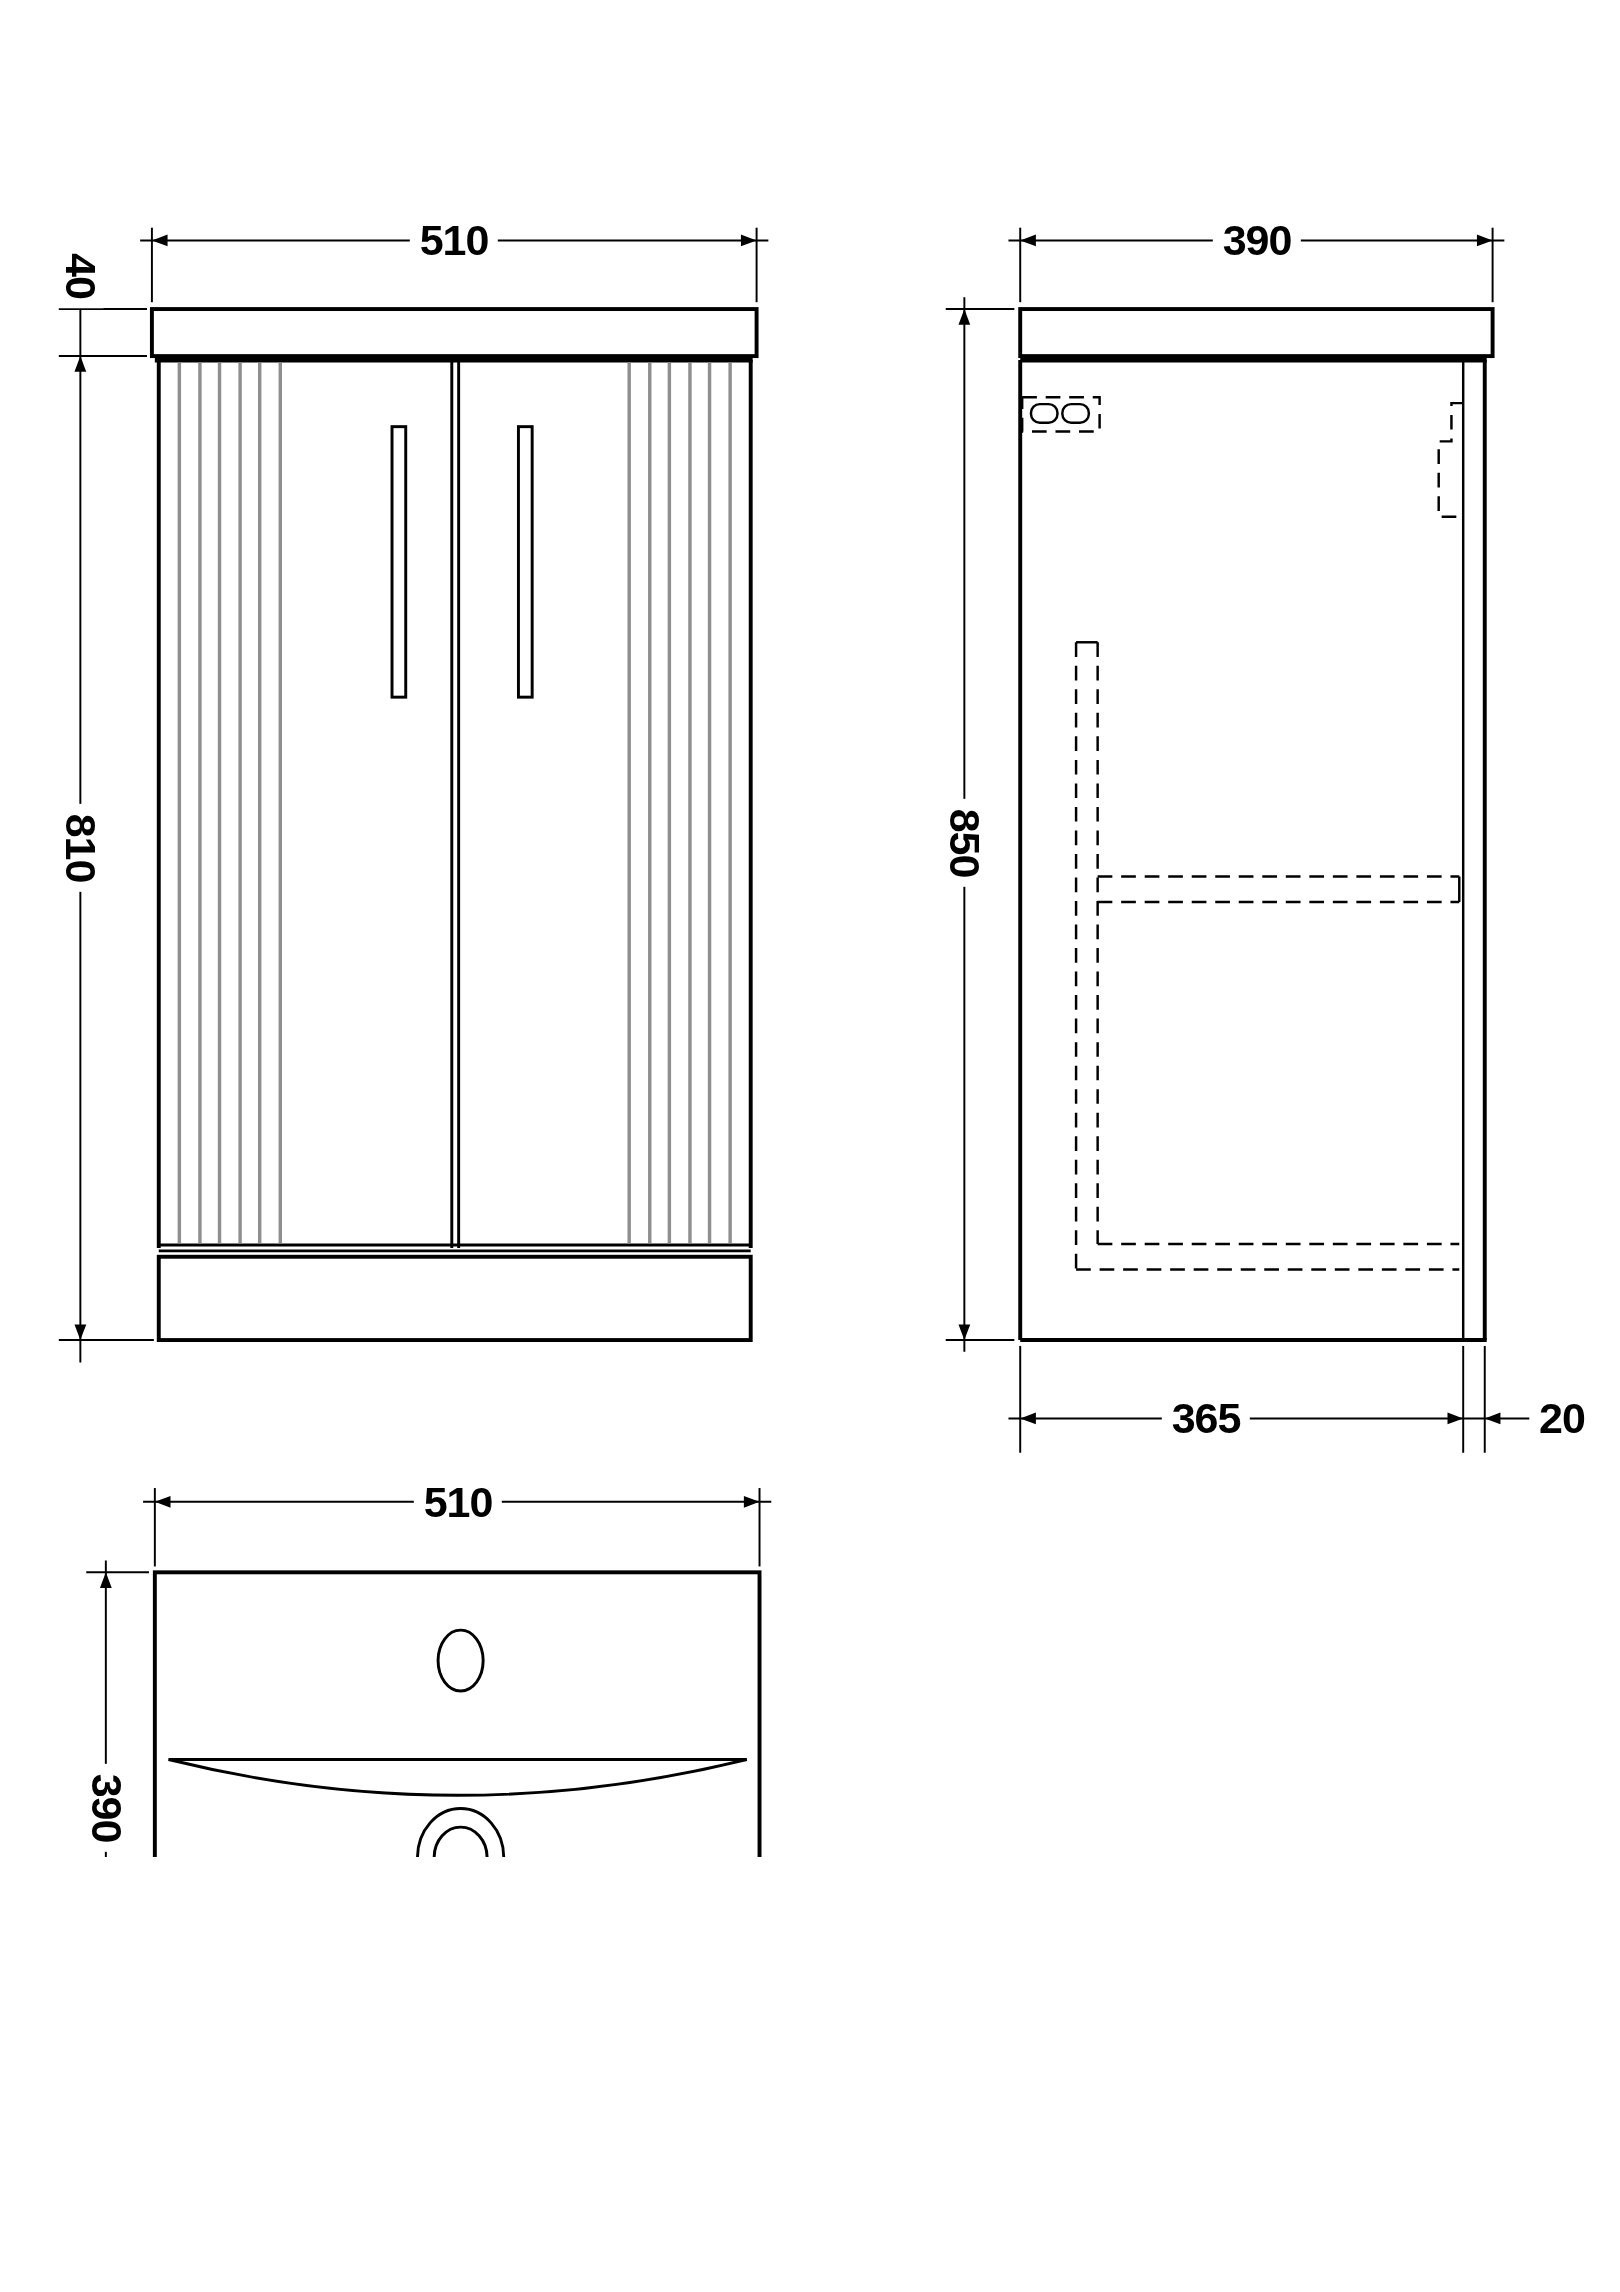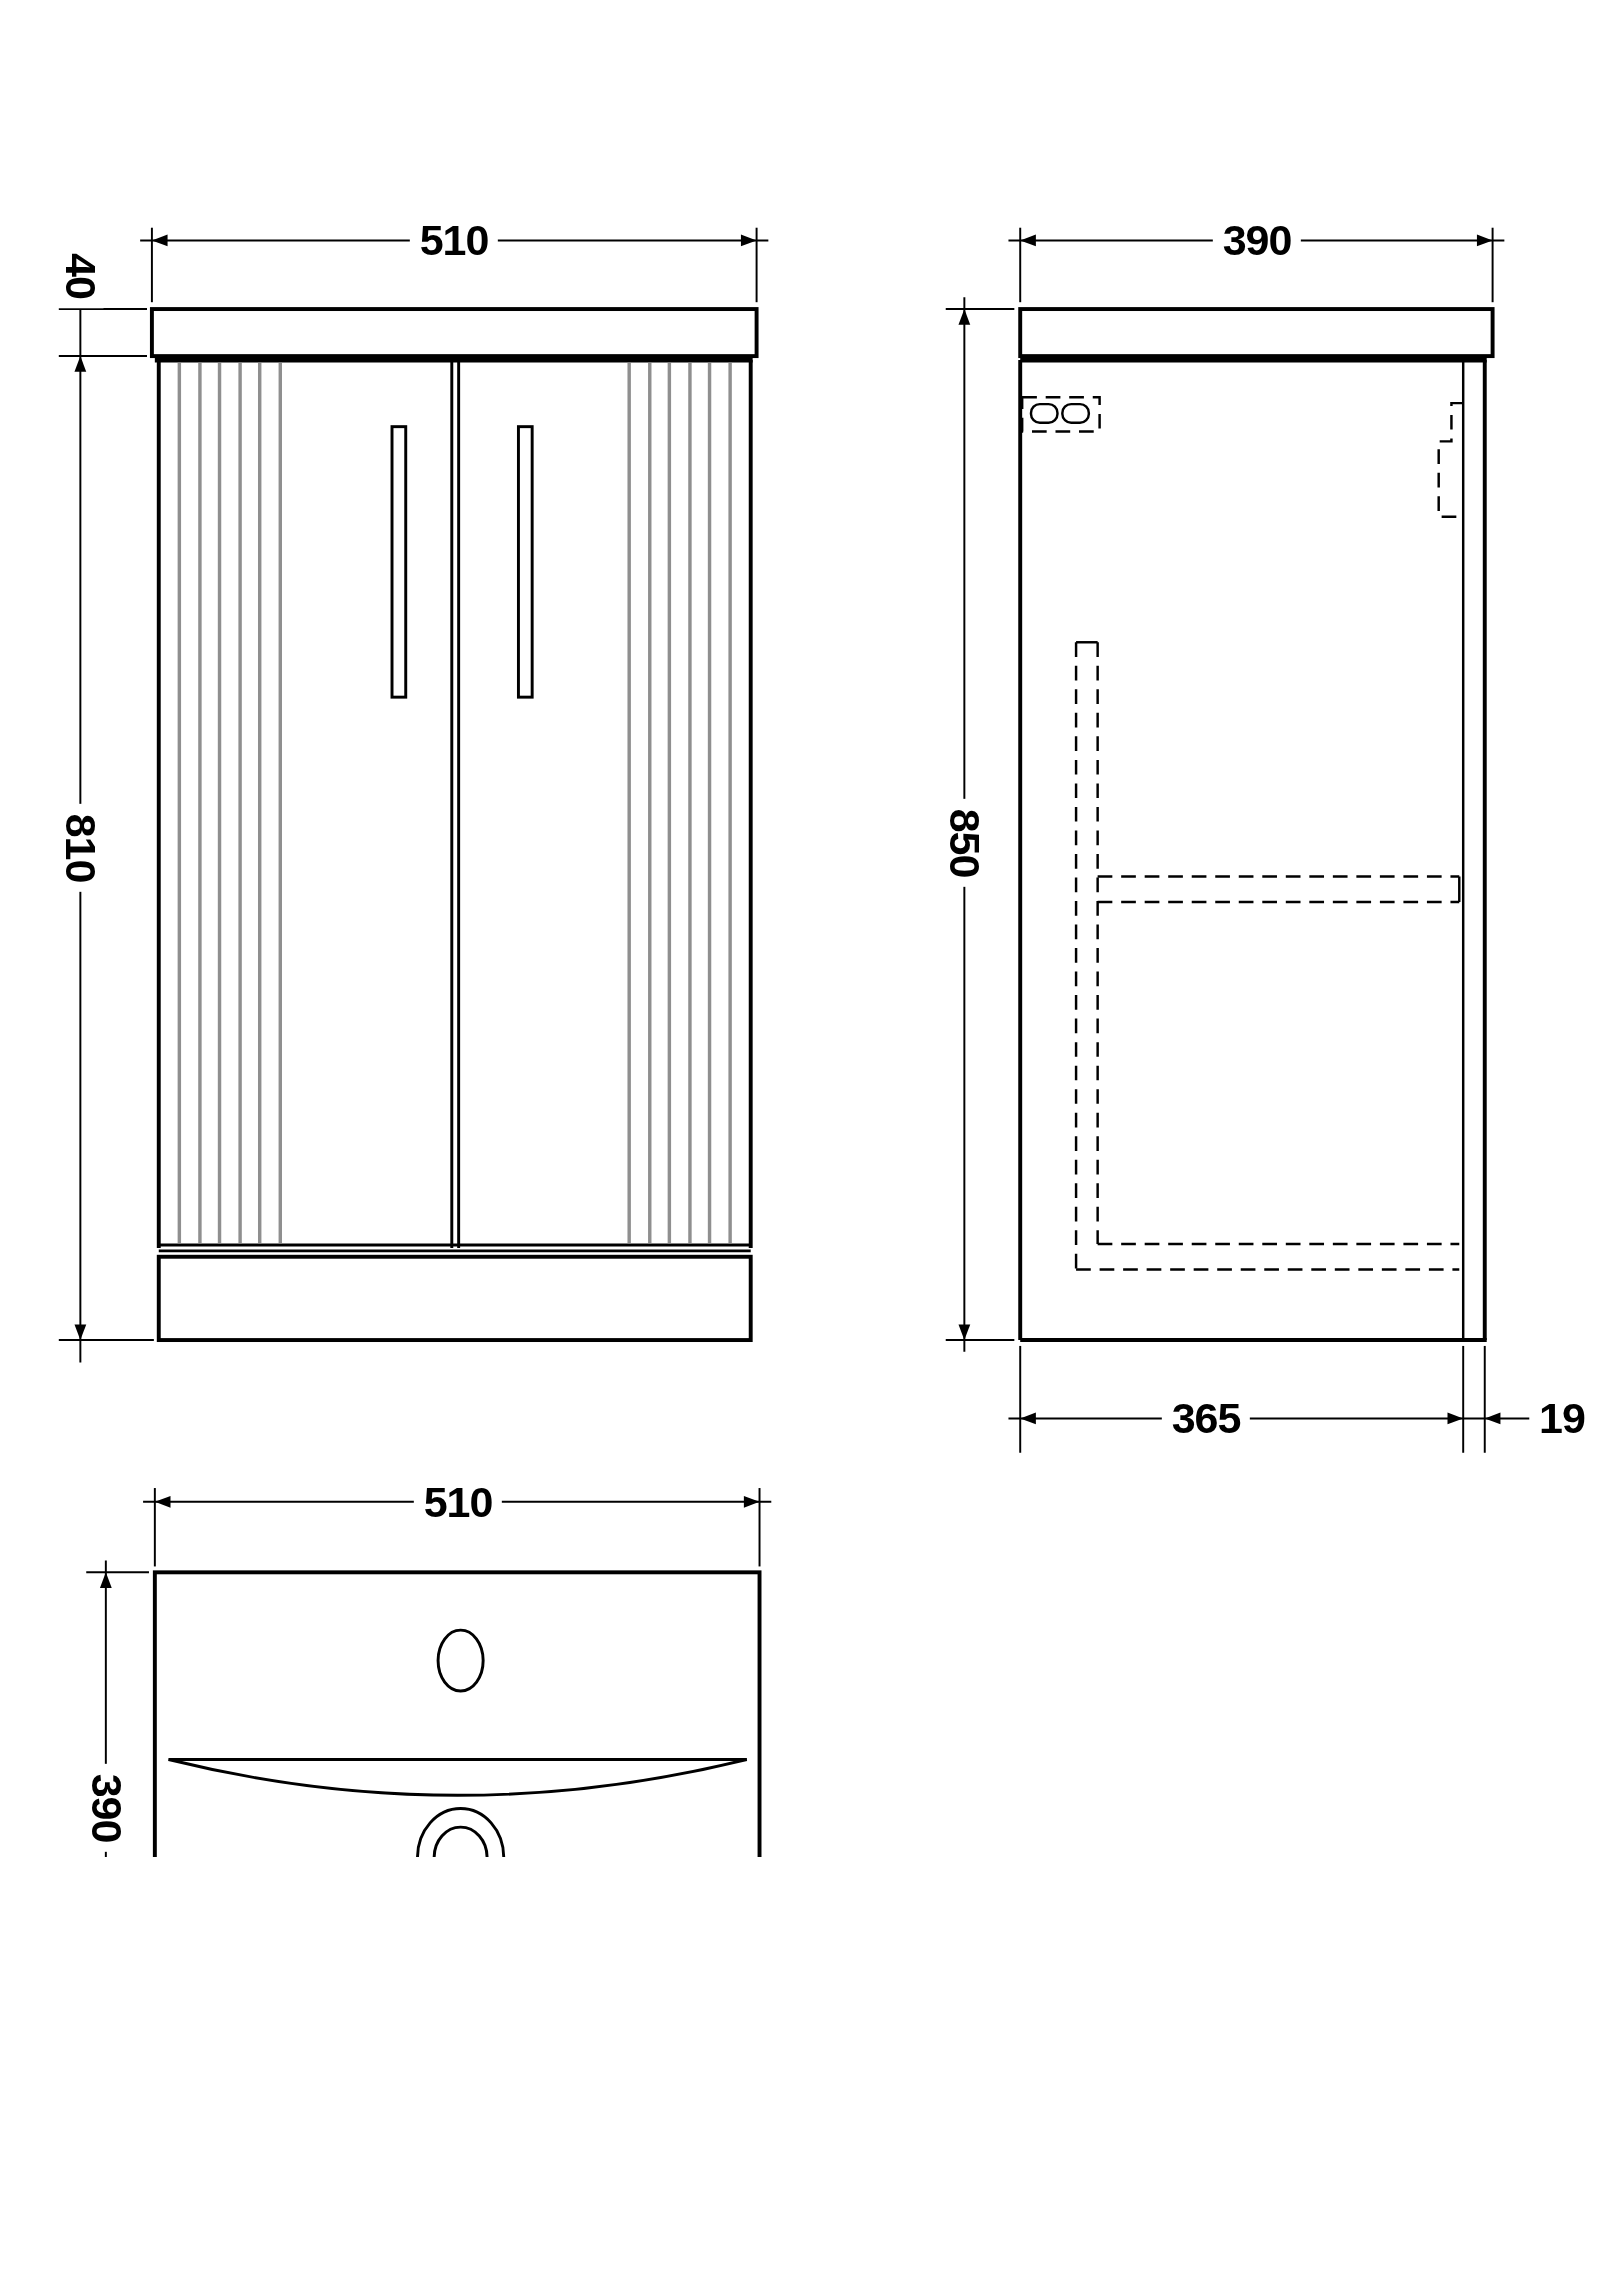--- a/index.html
+++ b/index.html
@@ -209,19 +209,19 @@
     </g>
   </svg>
 
   <div class="dim" style="left:454px;top:240px;">510</div>
   <div class="dim vert" style="left:80px;top:276px;">40</div>
   <div class="dim vert" style="left:80px;top:848px;">810</div>
 
   <div class="dim" style="left:1257px;top:240px;">390</div>
   <div class="dim vert" style="left:964px;top:843px;">850</div>
   <div class="dim" style="left:1206px;top:1418px;">365</div>
-  <div class="dim" style="left:1562px;top:1418px;">19</div>
+  <div class="dim" style="left:1562px;top:1418px;">20</div>
 
   <div class="dim" style="left:458px;top:1502px;">510</div>
   <div class="dim vert" style="left:106px;top:1808px;">390</div>
 
 </div>
 
 
 </body></html>

